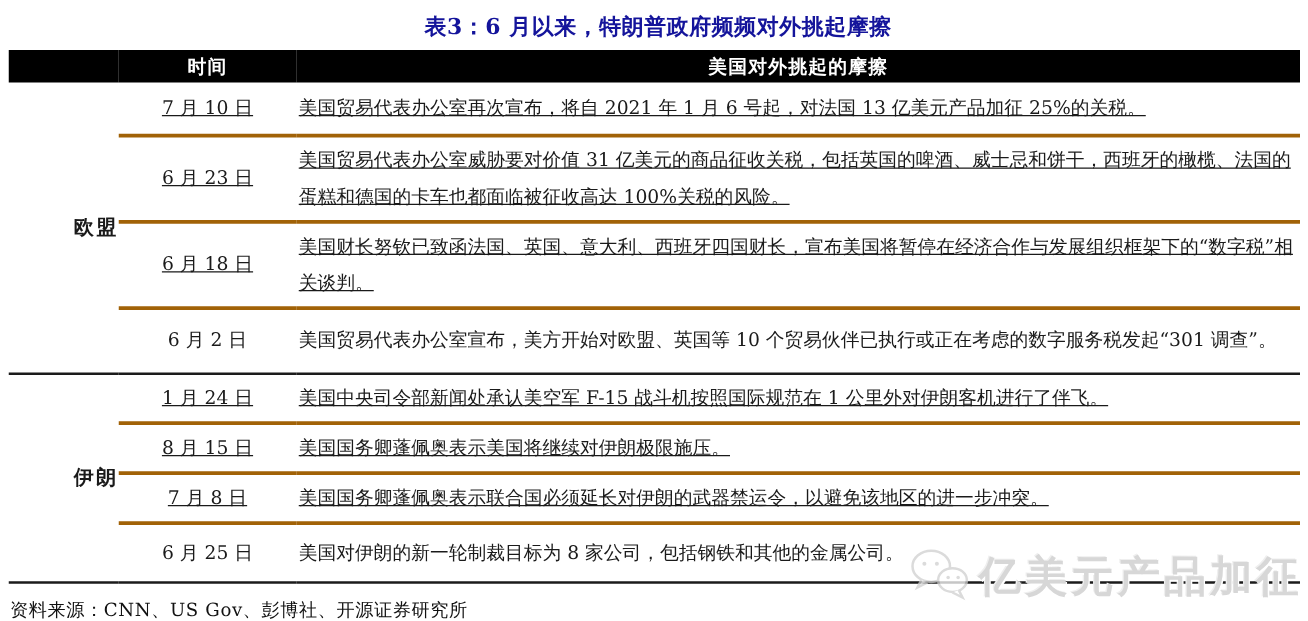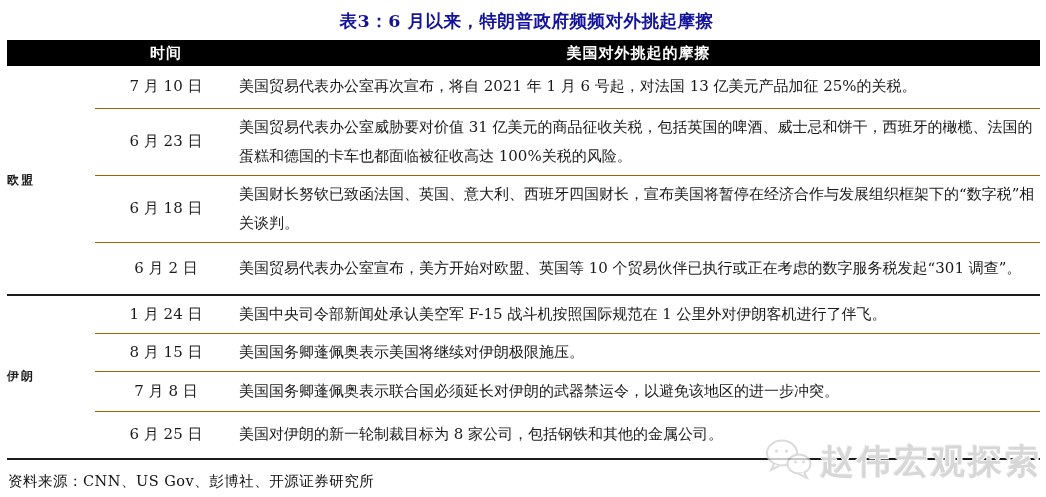--- a/index.html
+++ b/index.html
@@ -18,26 +18,26 @@
     width:1033px;margin-left:7px;
   }
   col.c-group{width:88px;}
   col.c-time{width:142px;}
   thead th{
     background:#000000;color:#ffffff;font-weight:bold;font-size:15px;
     height:26px;padding:0;text-align:center;letter-spacing:1px;
   }
   td{vertical-align:middle;font-size:15px;padding:0;}
   td.group-label{
-    text-align:left;font-weight:bold;font-size:12px;letter-spacing:2px;
+    text-align:right;font-weight:bold;font-size:16px;letter-spacing:2px;
     border-bottom:2px solid #1b1b1b;
   }
   td.date{text-align:center;white-space:nowrap;}
   td.desc{text-align:left;padding:4px 4px 4px 2px;line-height:29px;}
-  td.rline{border-bottom:1px solid #a16207;}
+  td.rline{border-bottom:3px solid #a16207;text-decoration:underline;}
   tbody tr:last-child td{border-bottom:2px solid #1b1b1b;}
   tbody.g-eu  tr:nth-child(1){height:42px;}
   tbody.g-eu  tr:nth-child(2){height:58px;}
   tbody.g-eu  tr:nth-child(3){height:64px;}
   tbody.g-eu  tr:nth-child(4){height:53px;}
   tbody.g-iran tr:nth-child(1){height:35px;}
   tbody.g-iran tr:nth-child(2){height:38px;}
   tbody.g-iran tr:nth-child(3){height:40px;}
   tbody.g-iran tr:nth-child(4){height:47px;}
   .footer{
@@ -124,16 +124,16 @@
         <ellipse cx="20" cy="16" rx="15" ry="12.5" stroke="#cfcfcf" stroke-width="2" fill="#ffffff"></ellipse>
         <path d="M12 27 L9 33 L17 29" stroke="#cfcfcf" stroke-width="2" fill="#ffffff"></path>
         <circle cx="14.5" cy="14" r="1.6" fill="#cfcfcf"></circle>
         <circle cx="24.5" cy="14" r="1.6" fill="#cfcfcf"></circle>
         <ellipse cx="37" cy="27" rx="11.5" ry="9.5" stroke="#cfcfcf" stroke-width="2" fill="#ffffff"></ellipse>
         <path d="M42 35 L45 41 L37 37" stroke="#cfcfcf" stroke-width="2" fill="#ffffff"></path>
         <circle cx="33.5" cy="25" r="1.4" fill="#cfcfcf"></circle>
         <circle cx="41.5" cy="25" r="1.4" fill="#cfcfcf"></circle>
       </svg>
     </span>
-    <span class="wm-text">赵伟宏观探索</span>
+    <span class="wm-text">亿美元产品加征</span>
   </div>
 
 </div>
 
 </body></html>

